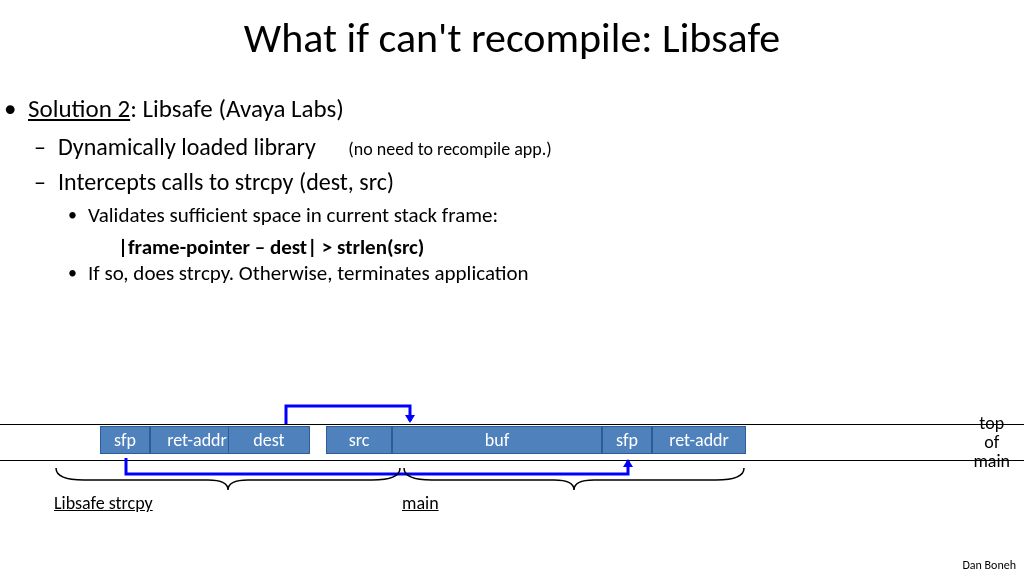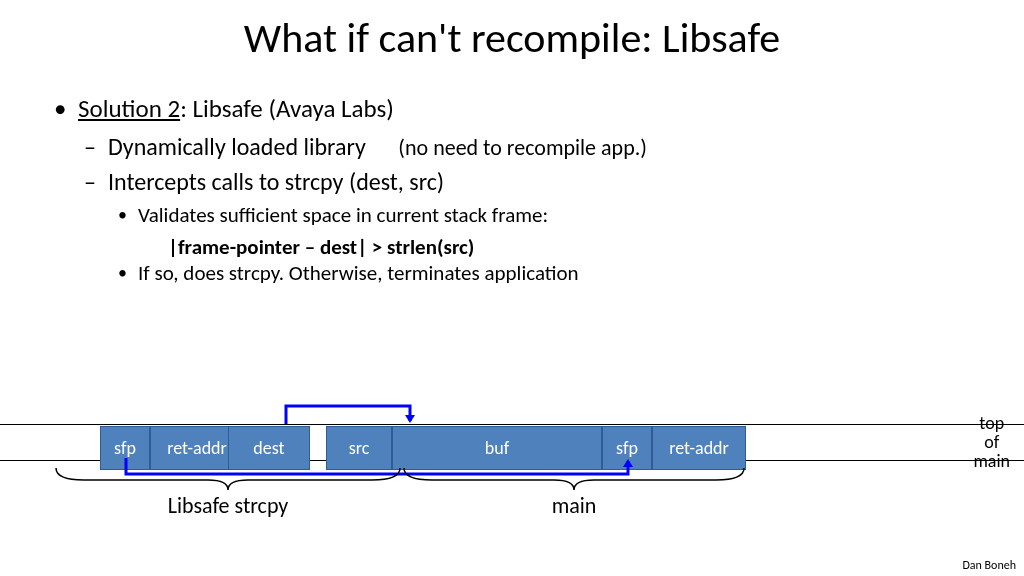--- a/index.html
+++ b/index.html
@@ -13,33 +13,32 @@
     overflow: hidden;
   }
   .title {
     text-align: center;
     font-size: 42px;
     font-weight: 400;
     margin-top: 12px;
     margin-bottom: 30px;
   }
   .content {
-    padding-left: 50px;
     padding-right: 30px;
   }
   ul { list-style: none; }
   .b1 { font-size: 25px; margin-bottom: 8px; position: relative; padding-left: 28px; }
   .b1::before { content: "•"; position: absolute; left: 4px; top: 0; }
   .b2 { font-size: 24px; margin-top: 6px; margin-bottom: 6px; position: relative; padding-left: 58px; }
   .b2::before { content: "–"; position: absolute; left: 34px; top: 0; }
   .b3 { font-size: 21px; margin-top: 0; margin-bottom: 6px; position: relative; padding-left: 88px; }
   .b3::before { content: "•"; position: absolute; left: 68px; top: 2px; font-size: 18px; }
   .b3-inner { font-size: 21px; font-weight: 700; padding-left: 118px; margin-top: 2px; }
   .under { text-decoration: underline; }
-  .note { font-size: 22px; }
+  .note { font-size: 18px; }
   .diagram {
     position: absolute;
     left: 0;
     top: 408px;
     width: 1024px;
     height: 140px;
   }
   .stack-line-top {
     position: absolute;
     left: 0; right: 0;
@@ -48,21 +47,21 @@
   }
   .stack-line-bot {
     position: absolute;
     left: 0; right: 0;
     top: 52px;
     border-top: 1px solid #000;
   }
   .cell {
     position: absolute;
     top: 18px;
-    height: 44px;
+    height: 28px;
     background: #4F81BD;
     border: 1px solid #2E5C99;
     color: #fff;
     display: flex;
     align-items: center;
     justify-content: center;
     font-size: 18px;
   }
   .top-of-stack {
     position: absolute;
@@ -73,22 +72,22 @@
     line-height: 1.05;
   }
   .brace {
     position: absolute;
     top: 58px;
     height: 26px;
   }
   .brace-label {
     position: absolute;
     top: 84px;
-    font-size: 22px;
-    text-align: center;
+    font-size: 18px;
+    text-decoration: underline;
   }
   .footer {
     position: absolute;
     right: 8px;
     bottom: 4px;
     font-size: 12px;
     color: #000000;
   }
 </style>
 </head>

